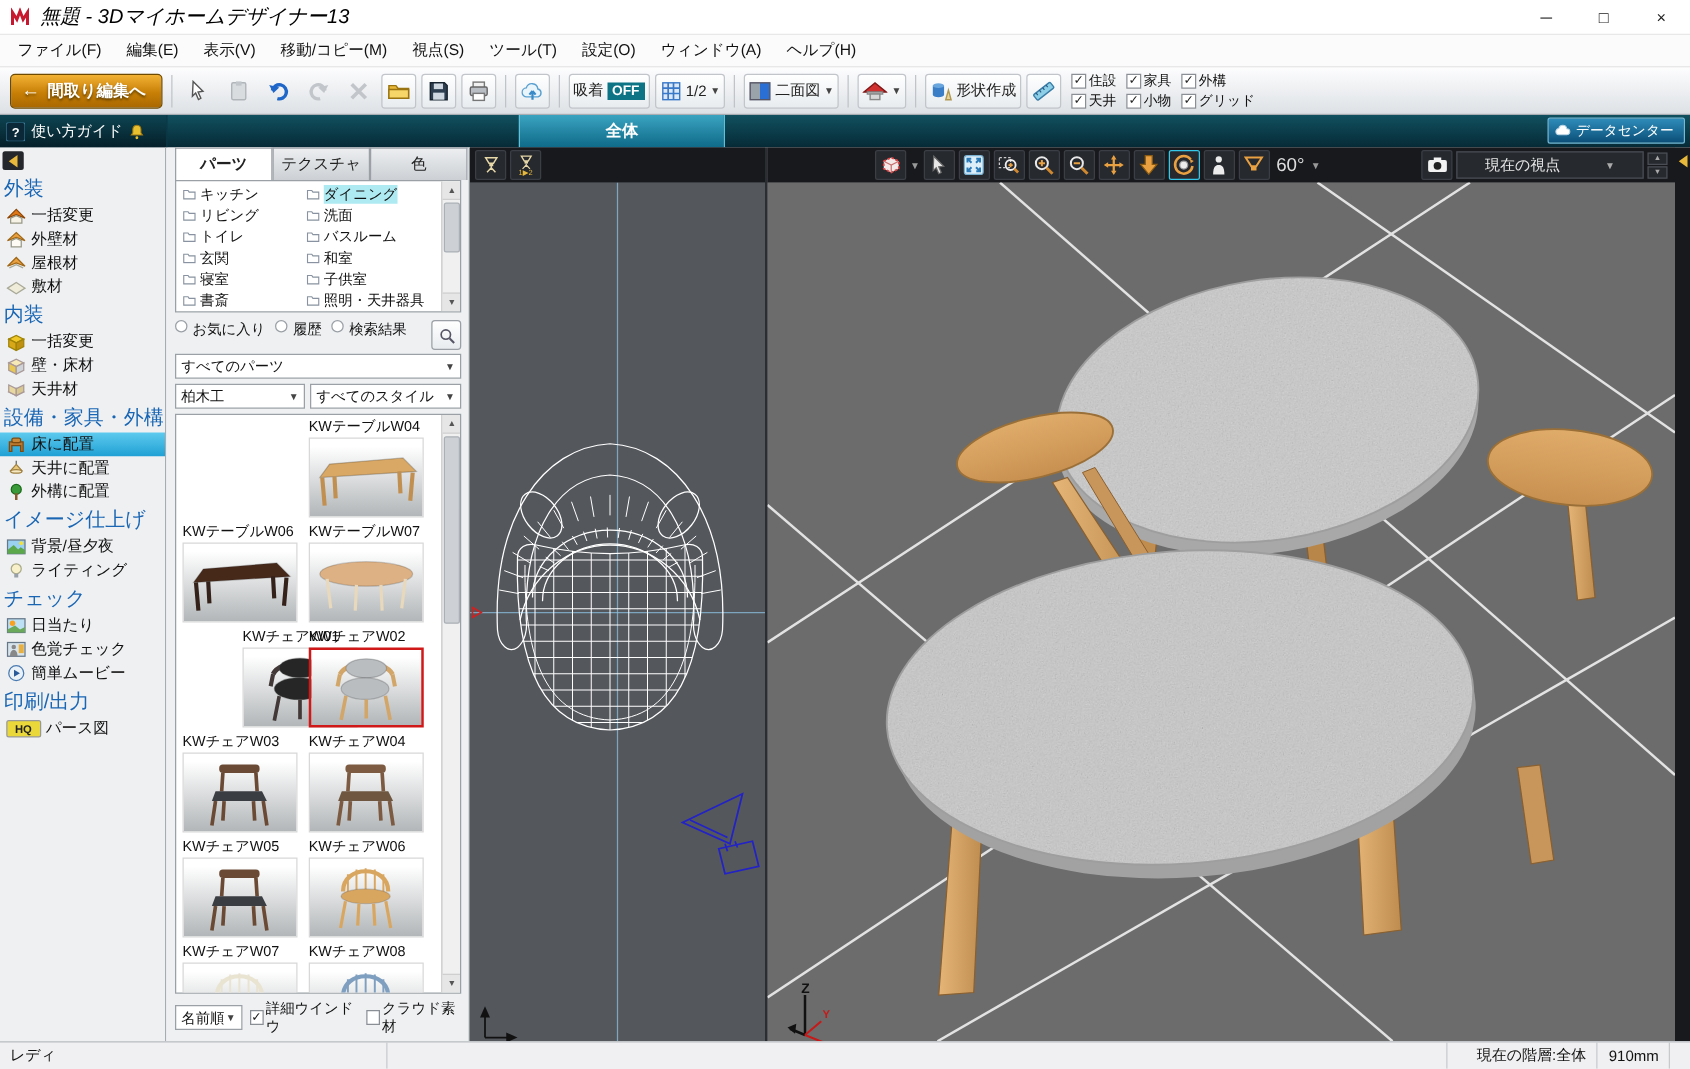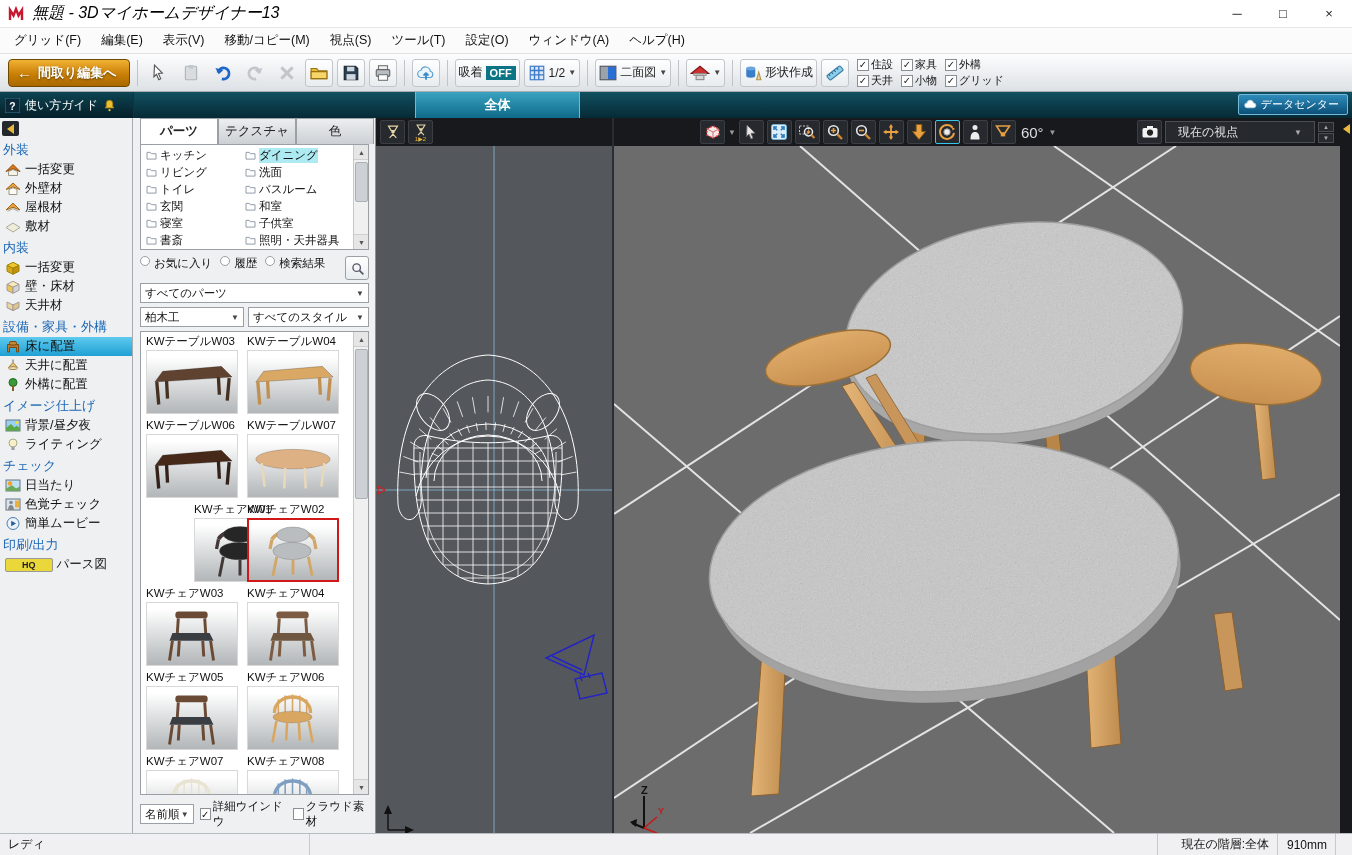--- a/index.html
+++ b/index.html
@@ -41,25 +41,25 @@
   #guide-btn .ic{width:15px;height:15px;}
   #tab-whole{position:absolute;left:415px;top:0;width:165px;height:26px;background:linear-gradient(#3aa3c0,#0e6a88);border-left:1px solid #5cc2dc;border-right:1px solid #5cc2dc;color:#fff;font-size:13px;font-weight:bold;display:flex;align-items:center;justify-content:center;}
   #datacenter-btn{position:absolute;right:4px;top:2px;height:21px;padding:0 8px 0 5px;background:linear-gradient(#2e8cba,#0b4f78);border:1px solid #74b9d8;border-radius:2px;color:#fff;font-size:11px;display:flex;align-items:center;gap:4px;}
   #datacenter-btn .ic{width:13px;height:13px;}
 
   
   #leftnav{left:0;top:118px;width:133px;height:715px;background:#eef0f2;border-right:1px solid #a8acb0;overflow:hidden;}
   #nav-collapse{position:absolute;left:2px;top:3px;width:17px;height:15px;background:#24272b;border-radius:2px;display:flex;align-items:center;justify-content:center;}
   #nav-collapse .tri{width:0;height:0;border-top:5px solid transparent;border-bottom:5px solid transparent;border-right:7px solid #e8b93a;}
   #nav-sections{position:absolute;left:0;top:20px;width:133px;}
-  .nav-header{font-size:13px;color:#1a66b4;padding:3px 0 1px 3px;}
+  .nav-header{font-size:16px;color:#1a66b4;padding:3px 0 1px 3px;}
   .nav-item{height:19px;display:flex;align-items:center;gap:4px;padding-left:5px;font-size:12.5px;color:#111;}
   .nav-item.selected{background:linear-gradient(#5ecaee,#1fa0d4);}
   .nav-item .ic{width:16px;height:15px;flex:0 0 16px;}
-  .hq-badge{background:#ead83a;border:1px solid #999;border-radius:2px;font-size:9px;font-weight:bold;color:#222;padding:0 16px;line-height:12px;}
+  .hq-badge{background:#ead83a;border:1px solid #999;border-radius:2px;font-size:9px;font-weight:bold;color:#222;padding:0 6px;line-height:12px;}
 
   
   #partspanel{left:133px;top:118px;width:243px;height:715px;background:#eef0f2;border-right:1px solid #8c9196;}
   #parts-tabs{position:absolute;left:7px;top:0;display:flex;}
   .ptab{width:78px;height:26px;display:flex;align-items:center;justify-content:center;font-size:12.5px;color:#222;background:linear-gradient(#eceef0,#ccd0d4);border:1px solid #9aa0a6;border-bottom:none;}
   .ptab.active{background:#fff;font-weight:bold;}
   #cat-list{position:absolute;left:7px;top:26px;width:229px;height:106px;background:#fff;border:1px solid #9aa0a6;overflow:hidden;}
   .cat-col{position:absolute;top:2px;}
   .cat-row{height:17px;display:flex;align-items:center;gap:3px;font-size:11.5px;color:#111;white-space:nowrap;}
   .cat-row .ic{width:11px;height:9px;flex:0 0 11px;}
@@ -99,21 +99,21 @@
   .vt-btn.selected{border:1px solid #35c8e8;}
   .view-label{position:absolute;left:1px;top:29px;background:rgba(40,43,48,.85);color:#f0f0f0;font-size:12px;padding:1px 6px;}
   .plain-label{position:absolute;left:10px;top:31px;color:#f2f2f2;font-size:12px;text-shadow:0 1px 1px #333;}
   #plan-canvas{position:absolute;left:0;top:28px;width:236px;height:687px;}
 
   
   #perspview{left:612px;top:118px;width:728px;height:715px;background:#6c6c6c;border-left:2px solid #2a2d31;}
   #persp-tools{padding-left:86px;}
   .vt-lbl{color:#ddd;font-size:15px;margin:0 2px;}
   #persp-right{margin-left:auto;display:flex;align-items:center;gap:3px;margin-right:6px;}
-  #viewpoint-dd{width:150px;height:22px;background:#26292e;border:1px solid #4a4e54;color:#e8e8e8;font-size:12px;display:flex;align-items:center;padding:0 12px;}
+  #viewpoint-dd{width:150px;height:22px;background:#26292e;border:1px solid #4a4e54;color:#e8e8e8;font-size:12px;display:flex;align-items:center;padding:0 22px;}
   #viewpoint-dd .dd-arrow{margin-left:auto;color:#aaa;}
   #vp-spin{display:flex;flex-direction:column;gap:1px;}
   .spin-btn{width:16px;height:10px;background:#26292e;border:1px solid #4a4e54;color:#aaa;font-size:6px;display:flex;align-items:center;justify-content:center;}
   #persp-canvas{position:absolute;left:0;top:28px;width:726px;height:687px;}
 
   
   #right-strip{left:1340px;top:118px;width:12px;height:715px;background:#17191d;}
   #right-strip .tri{margin:6px auto 0;width:0;height:0;border-top:5px solid transparent;border-bottom:5px solid transparent;border-right:7px solid #e8b93a;}
 
   
@@ -138,21 +138,21 @@
       </span>
     <span class="title">無題 - 3Dマイホームデザイナー13</span>
     <div id="win-controls">
       <div class="win-btn">─</div>
       <div class="win-btn">□</div>
       <div class="win-btn">×</div>
     </div>
   </div>
 
   <div id="menubar" class="abs">
-      <span class="menu-item">グリッド(F)</span>
+      <span class="menu-item">ファイル(F)</span>
       <span class="menu-item">編集(E)</span>
       <span class="menu-item">表示(V)</span>
       <span class="menu-item">移動/コピー(M)</span>
       <span class="menu-item">視点(S)</span>
       <span class="menu-item">ツール(T)</span>
       <span class="menu-item">設定(O)</span>
       <span class="menu-item">ウィンドウ(A)</span>
       <span class="menu-item">ヘルプ(H)</span>
     </div>
 
@@ -651,29 +651,20 @@
     <div class="dropdown" id="dd-maker">
       <span>柏木工</span>
         <span class="dd-arrow">▼</span>
     </div>
     <div class="dropdown" id="dd-style">
       <span>すべてのスタイル</span>
         <span class="dd-arrow">▼</span>
     </div>
     <div id="parts-grid">
 
-    <div class="part-cell" style="left: 5px; top: 2px;">
-          <div class="part-name">KWテーブルW03</div>
-          <div class="part-thumb">
-            <svg viewBox="0 0 92 62">
-              <polygon points="16,20 76,15 87,26 8,31" fill="#5f4230" stroke="#222" stroke-opacity="0.25"></polygon>
-              <path d="M10 31 L12 54 M84 27 L82 50 M20 30 L21 48 M73 26 L74 44" stroke="#46301f" stroke-width="3.4" fill="none"></path>
-            </svg>
-          </div>
-        </div>
         <div class="part-cell" style="left: 106px; top: 2px;">
           <div class="part-name">KWテーブルW04</div>
           <div class="part-thumb">
             <svg viewBox="0 0 92 62">
               <polygon points="16,20 76,15 87,26 8,31" fill="#d9a864" stroke="#222" stroke-opacity="0.25"></polygon>
               <path d="M10 31 L12 54 M84 27 L82 50 M20 30 L21 48 M73 26 L74 44" stroke="#c19050" stroke-width="3.4" fill="none"></path>
             </svg>
           </div>
         </div>
         <div class="part-cell" style="left: 5px; top: 86px;">

